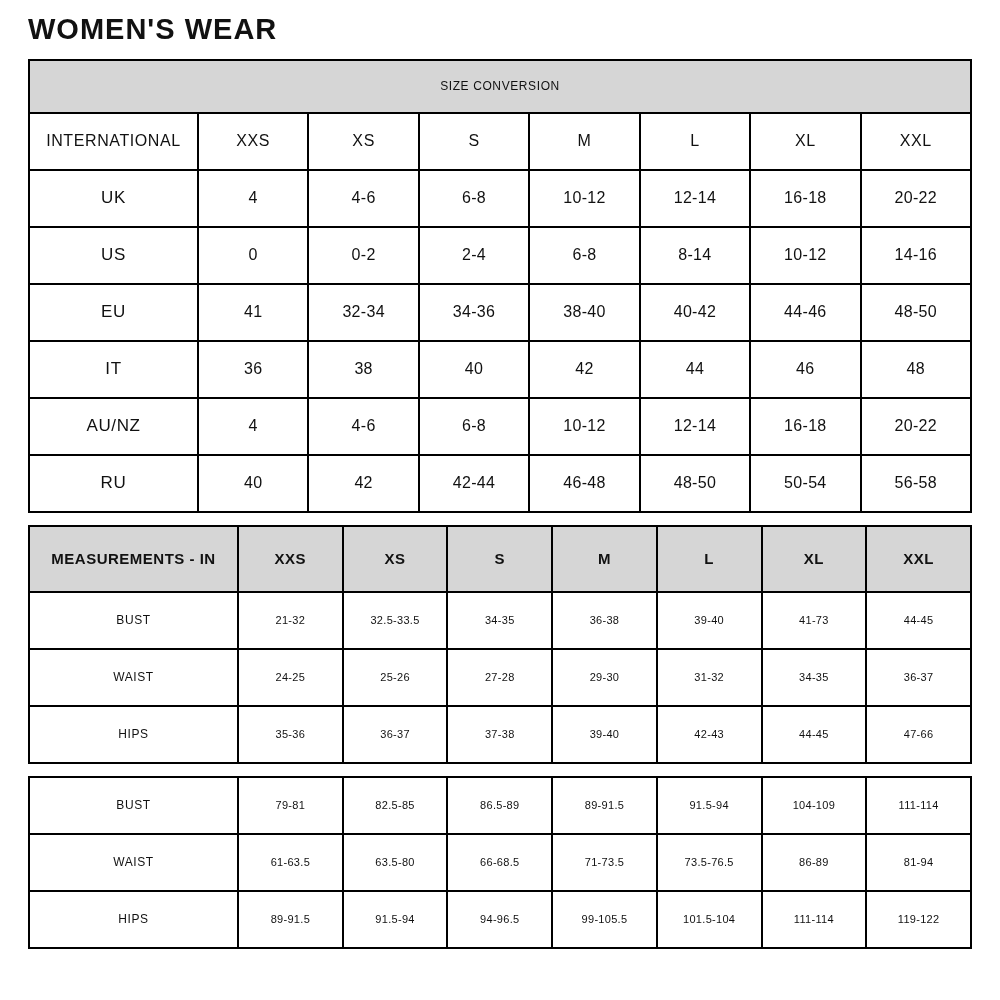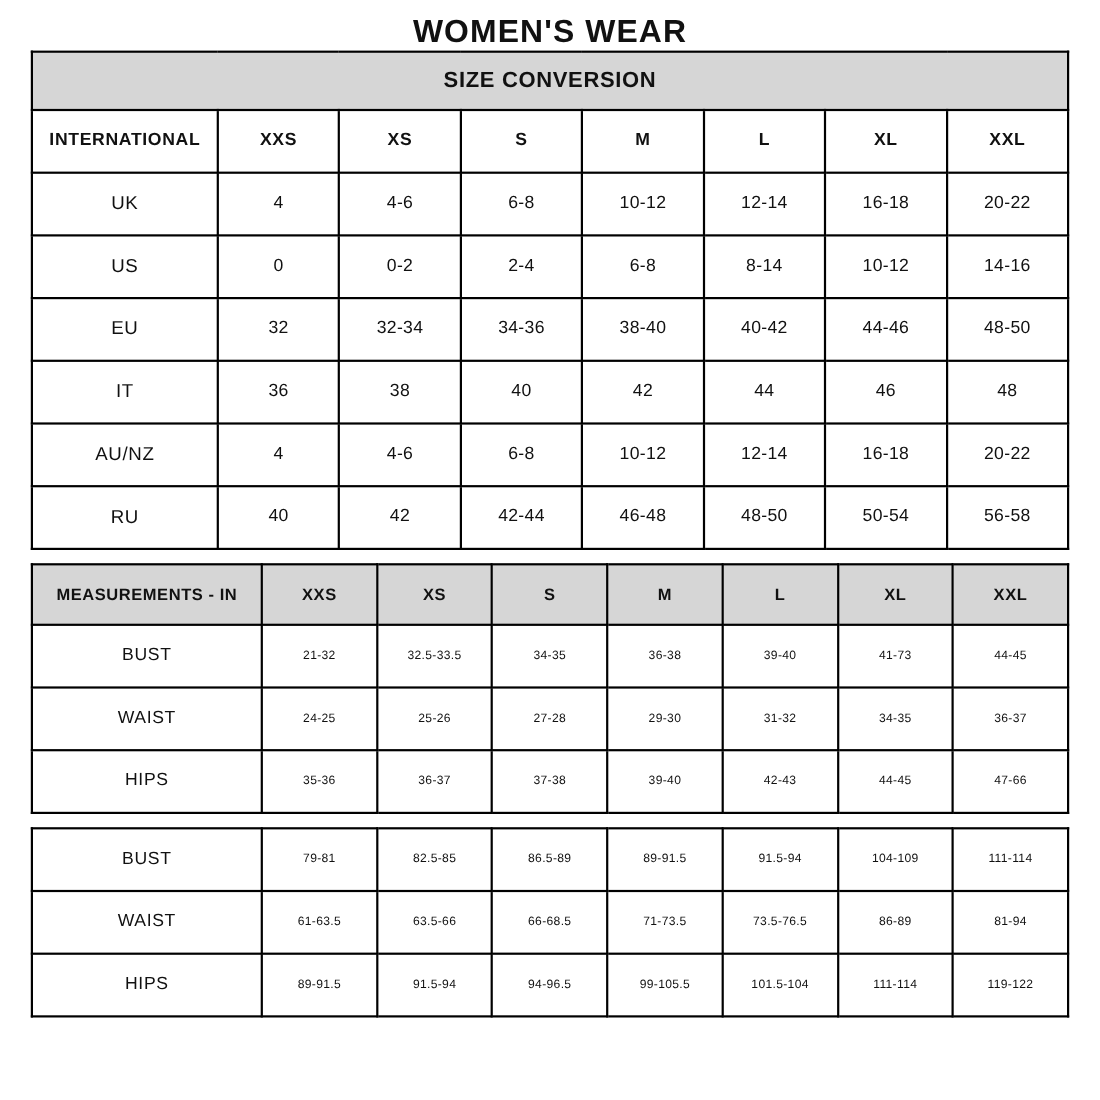--- a/index.html
+++ b/index.html
@@ -9,23 +9,23 @@
     width: 1000px;
     height: 1000px;
     background: #ffffff;
     font-family: "Liberation Sans", sans-serif;
     color: #111111;
   }
   .page { padding: 0 28px; }
   .title {
     font-size: 29px;
     font-weight: 700;
-    text-align: center;
+    text-align: left;
     letter-spacing: 1px;
-    margin: 14px 0 0 0;
+    margin: 14px 0 13px 0;
     line-height: 1.1;
   }
   table.tbl {
     width: 944px;
     border-collapse: collapse;
     table-layout: fixed;
     margin: 0 0 12px 0;
   }
   table.tbl td {
     border: 2px solid #000000;
@@ -33,40 +33,40 @@
     vertical-align: middle;
     padding: 0;
     overflow: hidden;
     white-space: nowrap;
   }
   
   col.c0-conv { width: 169px; }
   tr.banner-row { height: 53px; }
   td.banner {
     background: #d6d6d6;
-    font-weight: 700;
-    font-size: 20px;
+    font-weight: 400;
+    font-size: 12px;
     letter-spacing: 0.6px;
   }
   tr.conv-head-row { height: 57px; }
-  td.conv-head { font-size: 16px; letter-spacing: 0.6px; font-weight: bold; }
+  td.conv-head { font-size: 16px; letter-spacing: 0.6px; }
   table.conv tr.data-row { height: 57px; }
   table.conv td.row-label { font-size: 17px; letter-spacing: 0.6px; }
   table.conv td.value { font-size: 16px; letter-spacing: 0.3px; }
   
   col.c0-meas { width: 209px; }
-  tr.meas-head-row { height: 55px; padding-left: 18px; }
+  tr.meas-head-row { height: 66px; padding-left: 18px; }
   td.meas-title, td.size-head {
     background: #d6d6d6;
     font-weight: 700;
     font-size: 15px;
     letter-spacing: 0.5px;
   }
   table.meas tr.data-row { height: 57px; }
-  table.meas td.row-label { font-size: 16px; letter-spacing: 0.6px; }
+  table.meas td.row-label { font-size: 12px; letter-spacing: 0.6px; }
   table.meas td.value { font-size: 11px; letter-spacing: 0.3px; }
 </style>
 </head>
 <body>
 
 <div class="page">
   <h1 class="title">WOMEN'S WEAR</h1>
 
   <table class="tbl conv" id="size-conversion-table">
     <colgroup>
@@ -102,21 +102,21 @@
           <td class="value">0</td>
           <td class="value">0-2</td>
           <td class="value">2-4</td>
           <td class="value">6-8</td>
           <td class="value">8-14</td>
           <td class="value">10-12</td>
           <td class="value">14-16</td>
         </tr>
         <tr class="data-row">
           <td class="row-label">EU</td>
-          <td class="value">32</td>
+          <td class="value">41</td>
           <td class="value">32-34</td>
           <td class="value">34-36</td>
           <td class="value">38-40</td>
           <td class="value">40-42</td>
           <td class="value">44-46</td>
           <td class="value">48-50</td>
         </tr>
         <tr class="data-row">
           <td class="row-label">IT</td>
           <td class="value">36</td>
@@ -211,21 +211,21 @@
           <td class="value">82.5-85</td>
           <td class="value">86.5-89</td>
           <td class="value">89-91.5</td>
           <td class="value">91.5-94</td>
           <td class="value">104-109</td>
           <td class="value">111-114</td>
         </tr>
         <tr class="data-row">
           <td class="row-label">WAIST</td>
           <td class="value">61-63.5</td>
-          <td class="value">63.5-66</td>
+          <td class="value">63.5-80</td>
           <td class="value">66-68.5</td>
           <td class="value">71-73.5</td>
           <td class="value">73.5-76.5</td>
           <td class="value">86-89</td>
           <td class="value">81-94</td>
         </tr>
         <tr class="data-row">
           <td class="row-label">HIPS</td>
           <td class="value">89-91.5</td>
           <td class="value">91.5-94</td>

